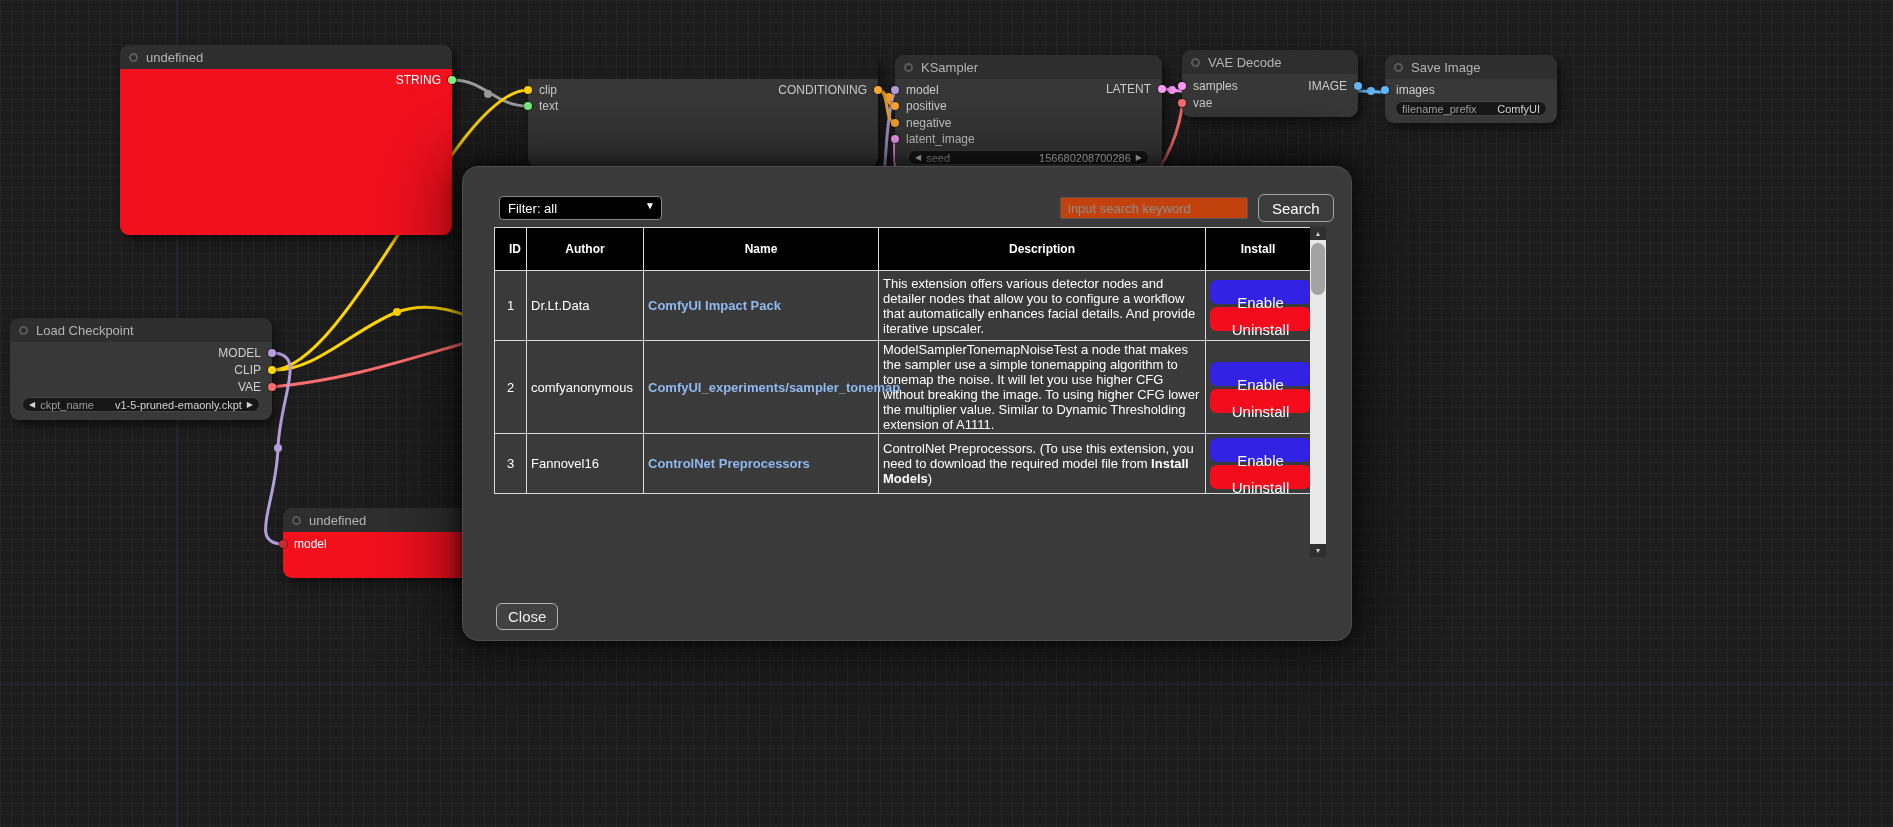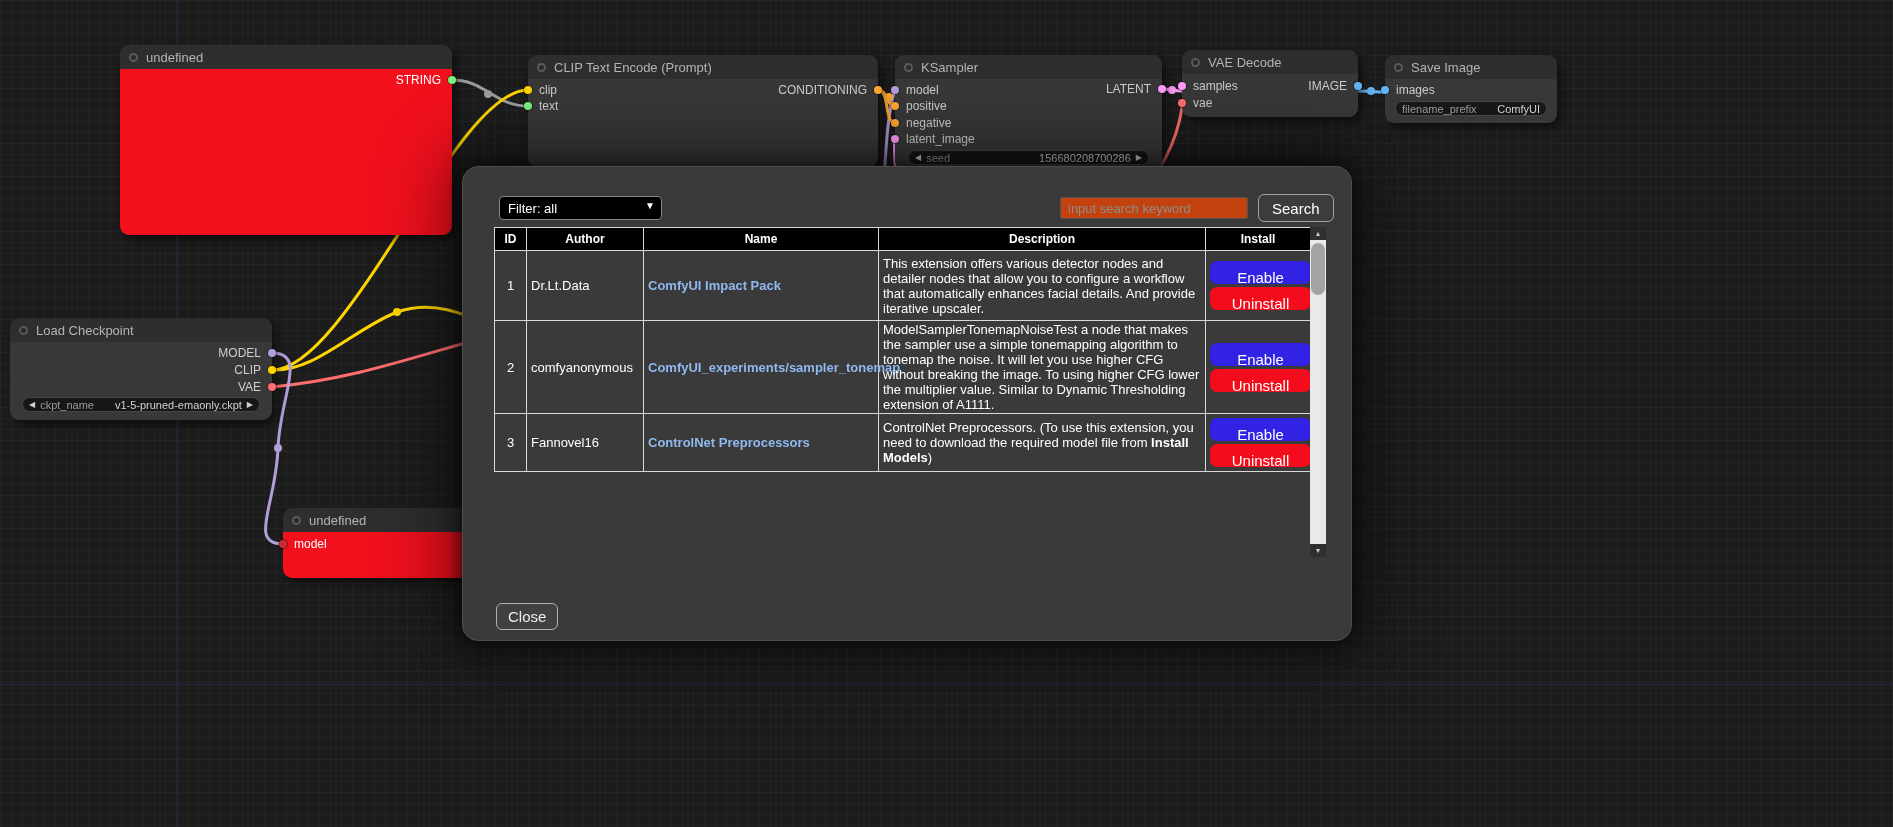--- a/index.html
+++ b/index.html
@@ -38,27 +38,27 @@
   .select-wrap{position:absolute;left:36px;top:29px;width:163px;height:24px}
   .select-wrap select{width:100%;height:100%;background:#000;color:#fff;border:1px solid #888;border-radius:4px;
     font-size:13px;padding:0 20px 0 8px;appearance:none;-webkit-appearance:none;font-family:inherit}
   .select-caret{position:absolute;right:7px;top:4px;color:#fff;font-size:10px;pointer-events:none}
   #search-input{position:absolute;left:597px;top:30px;width:188px;height:22px;background:#c2410c;border:1px solid #555;
     color:#ddd;font-size:13px;padding:0 7px;border-radius:2px;font-family:inherit}
   #search-input::placeholder{color:#8d8d8d}
   #search-btn{position:absolute;left:795px;top:27px;height:28px;padding:0 13px;background:#3c3c3c;color:#fff;
     border:1px solid #a2a2a2;border-radius:6px;font-size:15px;font-family:inherit;cursor:pointer}
   table.ext{position:absolute;left:31px;top:60px;width:816px;border-collapse:collapse;table-layout:fixed;background:#3a3a3a}
-  table.ext th{background:#000;color:#fff;font-size:12px;font-weight:bold;border:1px solid #d9d9d9;height:17px;padding:4px}
+  table.ext th{background:#000;color:#fff;font-size:12px;font-weight:bold;border:1px solid #d9d9d9;height:17px;padding:14px}
   table.ext td{border:1px solid #d9d9d9;color:#fff;font-size:13px;padding:1px 4px;vertical-align:middle}
   td.center{text-align:center}
   td.desc{font-size:12.4px;line-height:15px;padding:3px 4px}
   td.name a{color:#8fb9ef;font-weight:bold;text-decoration:none;font-size:13px}
   .btn{display:block;width:101px;height:23px;margin:3px auto;border:none;border-radius:7px;color:#fff;font-size:15px;
-    font-family:inherit;line-height:21px;cursor:pointer;padding:6px}
+    font-family:inherit;line-height:21px;cursor:pointer;padding:12px}
   .btn.enable{background:#3222e4}
   .btn.uninstall{background:#f30d1c}
   #scrollbar{position:absolute;left:847px;top:60px;width:16px;height:330px;background:#e9e9e9}
   #scrollbar .sbtn{position:absolute;left:0;width:16px;height:13px;background:#2f2f2f;color:#c9c9c9;font-size:7px;
     text-align:center;line-height:13px;cursor:pointer}
   #scrollbar .up{top:0}#scrollbar .down{bottom:0}
   #scrollbar .thumb{position:absolute;left:1px;top:16px;width:14px;height:52px;background:#a3a3a3;border-radius:7px;cursor:pointer}
   #close-btn{position:absolute;left:33px;top:436px;height:27px;padding:0 11px;background:#414141;color:#eee;
     border:1px solid #b0b0b0;border-radius:6px;font-size:15px;font-family:inherit;cursor:pointer}
 </style>
@@ -93,24 +93,20 @@
     <div class="node-header">
       <span class="cdot"></span>
       <span>undefined</span>
     </div>
     <div class="node-body red"></div>
     <span class="slot-label out white" style="top:27px">STRING</span>
     <div class="sdot" style="right:-4px;top:31px;background:#7ef07e"></div>
   </div>
 
   <div class="node" style="left:528px;top:55px;width:350px;height:112px">
-    <div class="node-header">
-      <span class="cdot"></span>
-      <span>CLIP Text Encode (Prompt)</span>
-    </div>
     <div class="node-body"></div>
     <span class="slot-label in" style="top:27px">clip</span>
     <div class="sdot" style="left:-4px;top:31px;background:#ffd500"></div>
     <span class="slot-label in" style="top:43px">text</span>
     <div class="sdot" style="left:-4px;top:47px;background:#7ef07e"></div>
     <span class="slot-label out" style="top:27px">CONDITIONING</span>
     <div class="sdot" style="right:-4px;top:31px;background:#ffa931"></div>
   </div>
 
   <div class="node" style="left:895px;top:55px;width:267px;height:115px">

